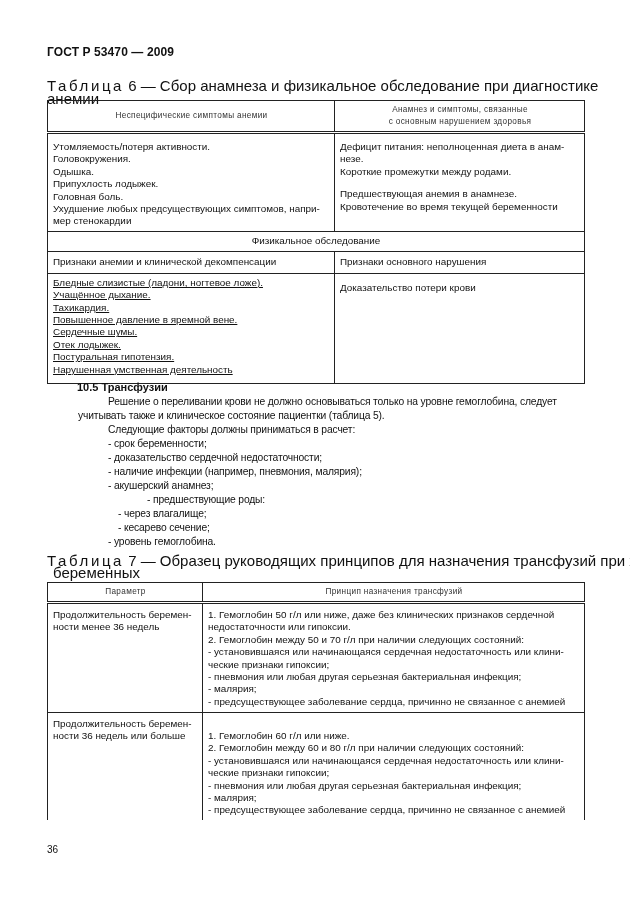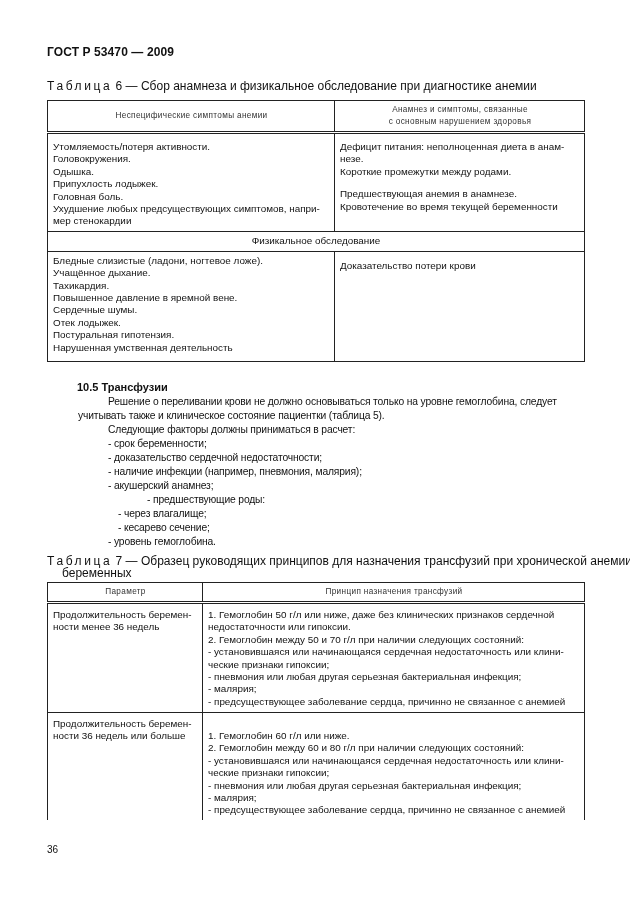--- a/index.html
+++ b/index.html
@@ -7,21 +7,21 @@
     body {
       position: relative;
       font-family: "Liberation Sans", sans-serif;
       color: #111111;
       font-size: 10px;
       line-height: 12.3px;
       overflow: hidden;
     }
     .abs { position: absolute; }
     .doc-code { left: 47px; top: 46px; font-weight: bold; font-size: 12px; letter-spacing: 0.1px; }
-    .caption { font-size: 12px; line-height: 12.5px; }
+    .caption { font-size: 15px; line-height: 12.5px; }
     .spaced { letter-spacing: 2.6px; }
     .caption .rest { letter-spacing: 0; }
 
     table.doc { border-collapse: collapse; table-layout: fixed; }
     table.doc td, table.doc th {
       border: 1px solid #222;
       vertical-align: top;
       font-weight: normal;
       font-size: 9.9px;
       line-height: 12.4px;
@@ -84,22 +84,26 @@
       <span class="line">незе.</span>
       <span class="line">Короткие промежутки между родами.</span>
       <span class="gap"></span>
       <span class="line">Предшествующая анемия в анамнезе.</span>
       <span class="line">Кровотечение во время текущей беременности</span>
     </td>
   </tr>
   <tr style="height:20px;">
     <td colspan="2" style="text-align:center; vertical-align:middle; padding:3px;">Физикальное обследование</td>
   </tr>
+  <tr style="height:22px;">
+    <td style="vertical-align:middle;">Признаки анемии и клинической декомпенсации</td>
+    <td style="vertical-align:middle;">Признаки основного нарушения</td>
+  </tr>
   <tr style="height:110px;">
-    <td style="">
+    <td style="text-decoration:underline;">
       <span class="line">Бледные слизистые (ладони, ногтевое ложе).</span>
       <span class="line">Учащённое дыхание.</span>
       <span class="line">Тахикардия.</span>
       <span class="line">Повышенное давление в яремной вене.</span>
       <span class="line">Сердечные шумы.</span>
       <span class="line">Отек лодыжек.</span>
       <span class="line">Постуральная гипотензия.</span>
       <span class="line">Нарушенная умственная деятельность</span>
     </td>
     <td style="padding-top:8px;">
@@ -119,21 +123,21 @@
 <div class="abs para indent1" style="top:465px;">- наличие инфекции (например, пневмония, малярия);</div>
 <div class="abs para indent1" style="top:479px;">- акушерский анамнез;</div>
 <div class="abs para indent1" style="top:493px;margin-left:39px;">- предшествующие роды:</div>
 <div class="abs para indent2" style="top:507px;">- через влагалище;</div>
 <div class="abs para indent2" style="top:521px;">- кесарево сечение;</div>
 <div class="abs para indent1" style="top:535px;">- уровень гемоглобина.</div>
 
 <div class="abs caption" style="left:47px; top:555px; width:540px; white-space:nowrap;">
   <span class="spaced">Таблица</span><span class="rest"> 7 — Образец руководящих принципов для назначения трансфузий при хронической анемии у</span>
 </div>
-<div class="abs caption" style="left:62px; top:567px;">беременных</div>
+<div class="abs caption" style="left:53px; top:567px;">беременных</div>
 
 <table class="doc abs" style="left:47px; top:582px; width:537px;">
   <colgroup>
       <col style="width:155px">
       <col style="width:382px">
     </colgroup>
   <tbody>
       <tr class="head-row" style="height:20px;">
     <th>Параметр</th>
     <th>Принцип назначения трансфузий</th>

